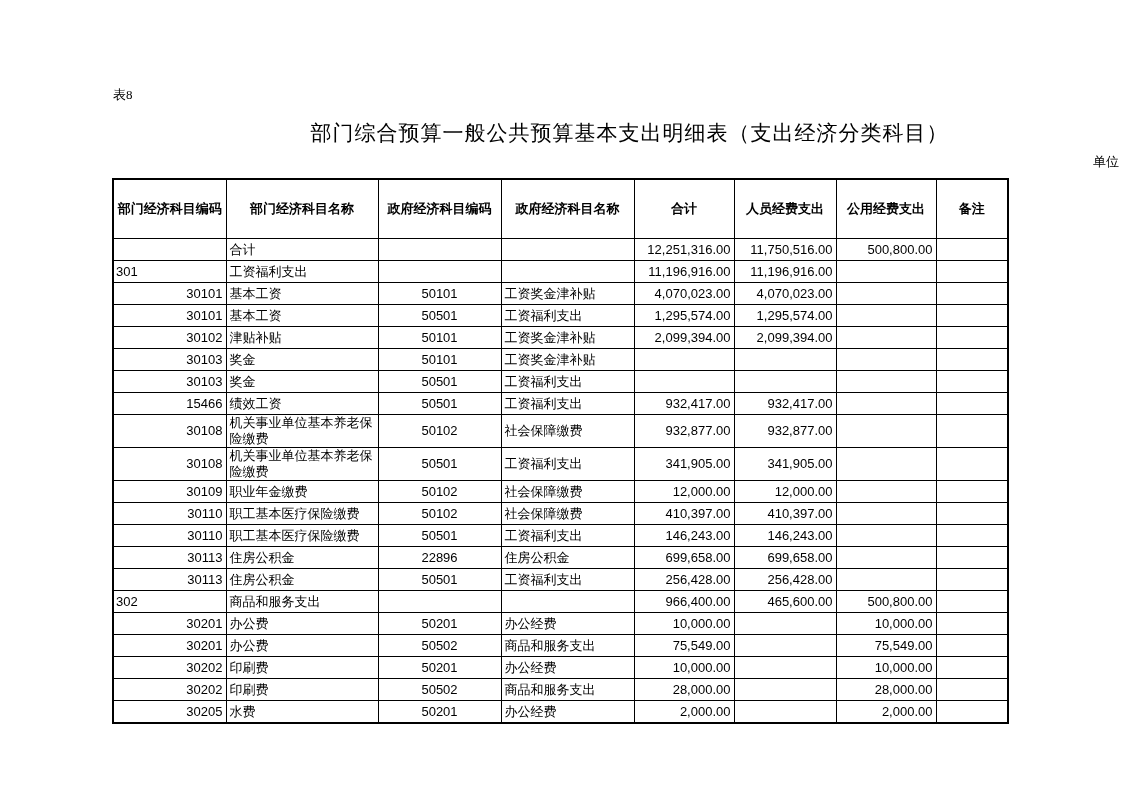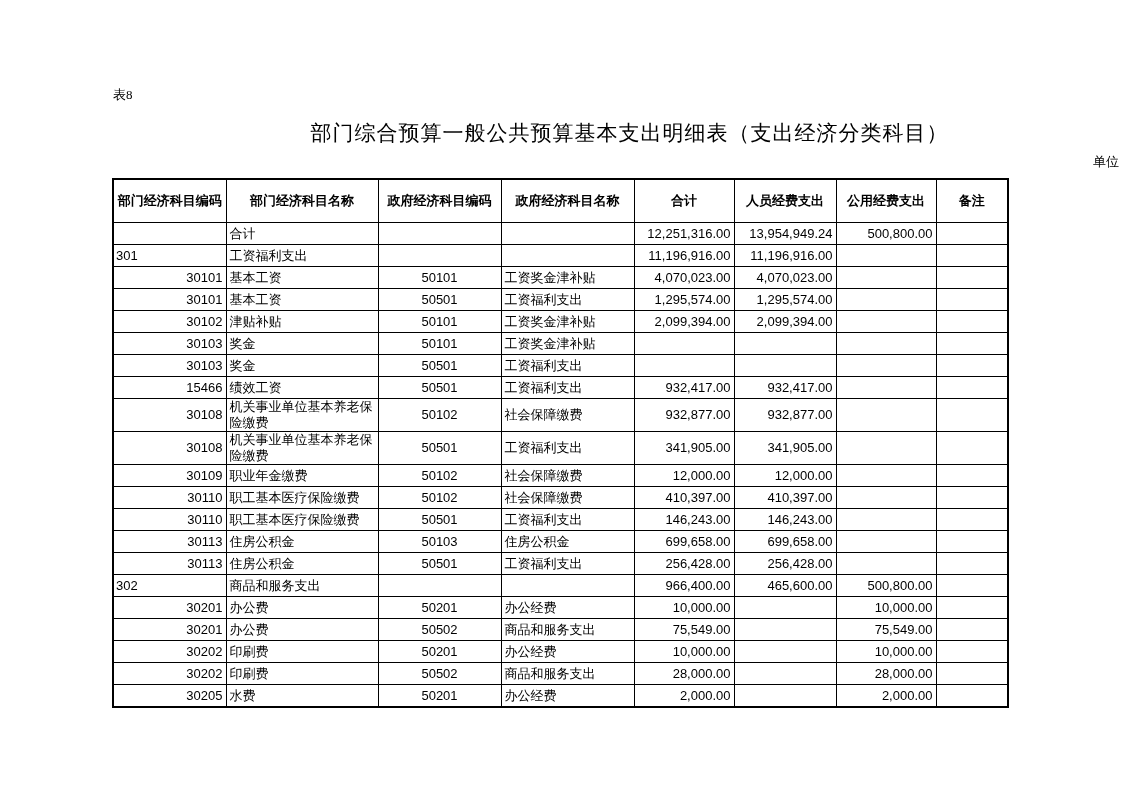--- a/index.html
+++ b/index.html
@@ -70,21 +70,21 @@
     overflow: hidden;
     padding: 0 3px;
     vertical-align: middle;
   }
   table.budget th {
     height: 26px;
     font-size: 13px;
     font-weight: bold;
     text-align: center;
     font-family: "Liberation Serif", "DejaVu Serif", serif;
-    padding: 8px 1px;
+    padding: 16px 1px;
   }
   table.budget td {
     height: 21px;
     font-size: 13px;
     line-height: 16px;
   }
   
   .col-dept_code { text-align: right; }
   .col-gov_code  { text-align: center; }
   .col-dept_name, .col-gov_name {
@@ -127,21 +127,21 @@
         <th>备注</th>
       </tr>
     </thead>
     <tbody>
         <tr class="level-total">
           <td class="col-dept_code"></td>
           <td class="col-dept_name">合计</td>
           <td class="col-gov_code"></td>
           <td class="col-gov_name"></td>
           <td class="col-total">12,251,316.00</td>
-          <td class="col-personnel">13,954,949.24</td>
+          <td class="col-personnel">11,750,516.00</td>
           <td class="col-public_funds">500,800.00</td>
           <td class="col-remark"></td>
         </tr>
         <tr class="level-category">
           <td class="col-dept_code">301</td>
           <td class="col-dept_name">工资福利支出</td>
           <td class="col-gov_code"></td>
           <td class="col-gov_name"></td>
           <td class="col-total">11,196,916.00</td>
           <td class="col-personnel">11,196,916.00</td>
@@ -254,21 +254,21 @@
           <td class="col-gov_code">50501</td>
           <td class="col-gov_name">工资福利支出</td>
           <td class="col-total">146,243.00</td>
           <td class="col-personnel">146,243.00</td>
           <td class="col-public_funds"></td>
           <td class="col-remark"></td>
         </tr>
         <tr class="level-detail">
           <td class="col-dept_code">30113</td>
           <td class="col-dept_name">住房公积金</td>
-          <td class="col-gov_code">50103</td>
+          <td class="col-gov_code">22896</td>
           <td class="col-gov_name">住房公积金</td>
           <td class="col-total">699,658.00</td>
           <td class="col-personnel">699,658.00</td>
           <td class="col-public_funds"></td>
           <td class="col-remark"></td>
         </tr>
         <tr class="level-detail">
           <td class="col-dept_code">30113</td>
           <td class="col-dept_name">住房公积金</td>
           <td class="col-gov_code">50501</td>

